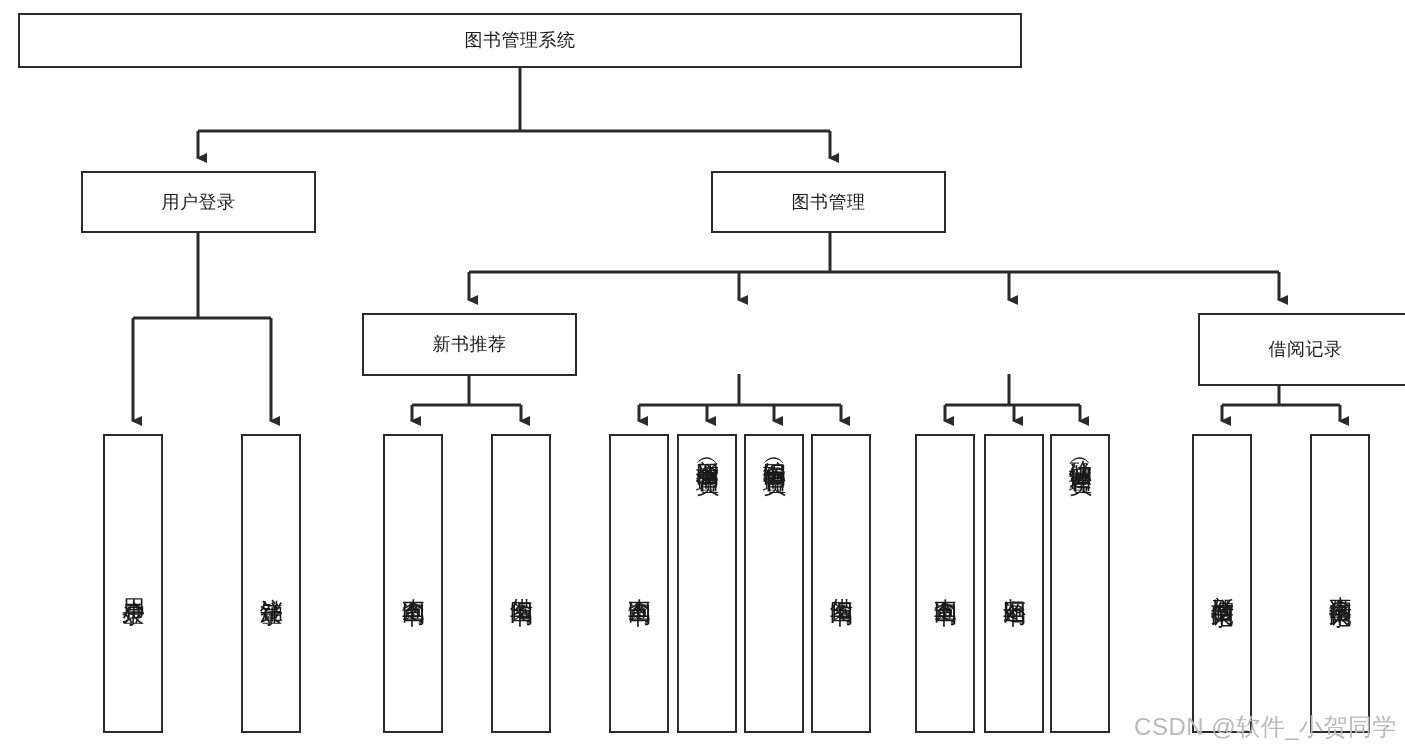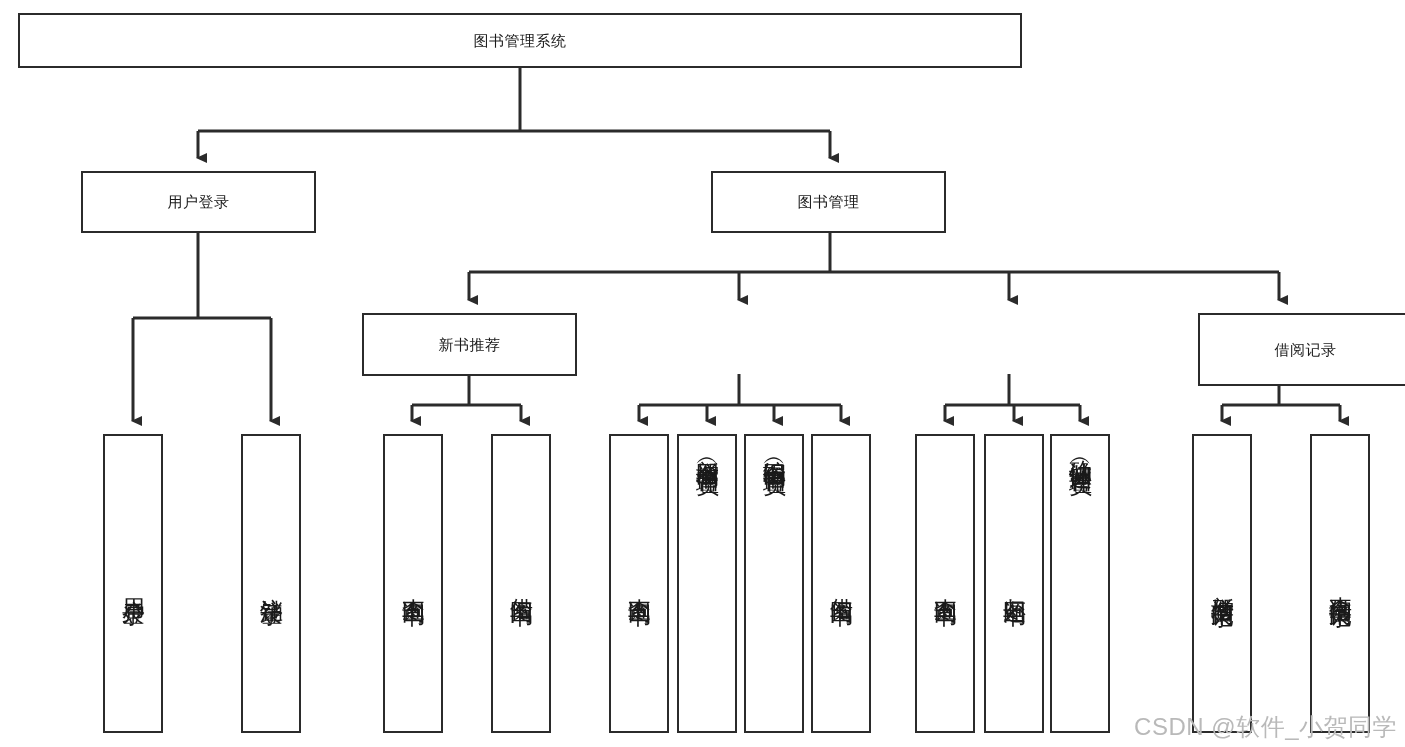--- a/index.html
+++ b/index.html
@@ -35,21 +35,21 @@
     justify-content: center;
     color: #1a1a1a;
   }
   .node .label {
     display: block;
     text-align: center;
     line-height: 1.02;
   }
   
   .node.horiz .label {
-    font-size: 15px;
+    font-size: 18px;
     letter-spacing: 0.5px;
     white-space: nowrap;
   }
   
   .node.vert {
     align-items: flex-start;
     padding-top: 6px;
   }
   .node.vert .label {
     writing-mode: vertical-rl;

